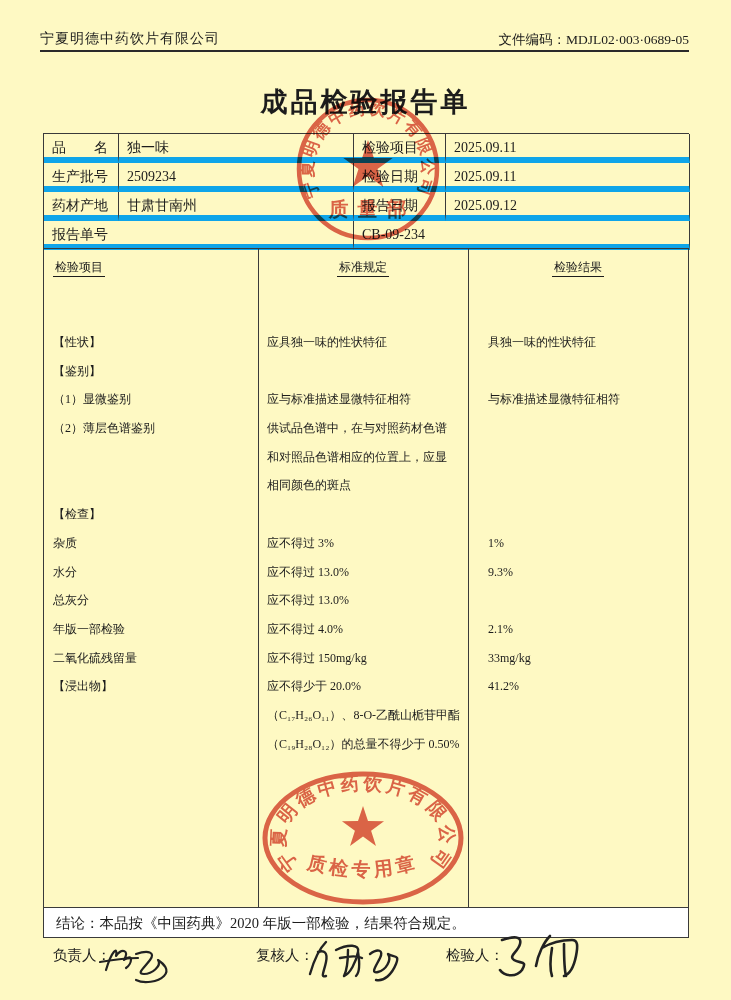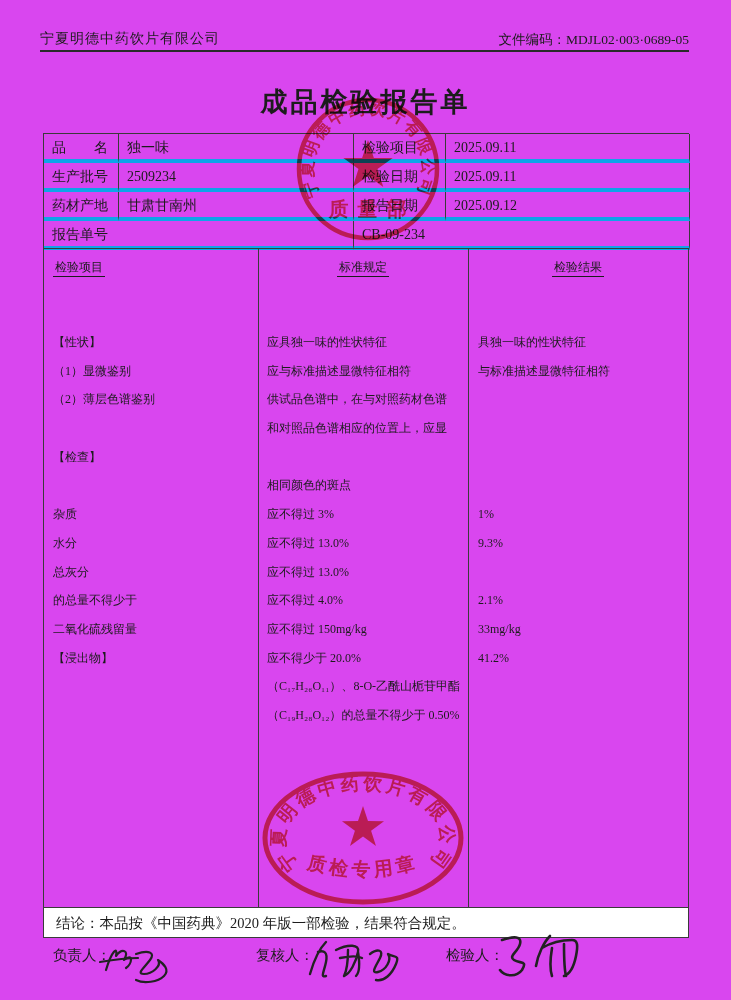--- a/index.html
+++ b/index.html
@@ -1,53 +1,53 @@
 <!DOCTYPE html>
 <html><head>
 <meta charset="utf-8">
 <style>
   * { margin:0; padding:0; box-sizing:border-box; }
   body { background:#888; }
   .page {
-    position:relative; width:731px; height:1000px; background:#d946ef;
+    position:relative; width:731px; height:1000px; background:#fef9c3;
     font-family:"Liberation Serif","DejaVu Serif",serif; color:#1c1c1c; overflow:hidden;
     margin:0 auto;
   }
   
   .hdr-company { position:absolute; left:40px; top:30px; font-size:14px; letter-spacing:1px; }
   .hdr-code { position:absolute; right:42px; top:31px; font-size:13.5px; }
   .hdr-rule { position:absolute; left:40px; top:50px; width:649px; height:2px; background:#2a2a2a; }
   .title { position:absolute; left:0; top:84px; width:100%; text-align:center;
            font-size:27px; font-weight:bold; letter-spacing:3px; }
 
   
   .info-table { position:absolute; left:43px; top:133px; width:646px;
                 display:grid; grid-template-columns:75px 235px 92px 244px;
                 border-top:1px solid #3a3a3a; border-left:1px solid #3a3a3a; font-size:14px; }
-  .info-cell { border-right:1px solid #3a3a3a; border-bottom:4px solid #0ea5e9;
+  .info-cell { border-right:1px solid #3a3a3a; border-bottom:6px solid #0ea5e9;
                height:29px; line-height:28px; padding-left:8px; white-space:nowrap; overflow:hidden; }
   .span2 { grid-column:span 2; }
 
   
   .main-table { position:absolute; left:43px; top:248px; width:646px; height:660px;
                 border:1px solid #3a3a3a; font-size:12px; }
   .vline { position:absolute; top:0; width:1px; height:100%; background:#3a3a3a; }
   .vline1 { left:214px; } .vline2 { left:424px; }
   .mhead { position:absolute; top:10px; left:0; width:100%; display:flex; }
   .mhead > div { white-space:nowrap; }
   .mh1 { width:214px; padding-left:9px; }
   .mh2 { width:210px; text-align:center; }
   .mh3 { width:220px; text-align:center; }
   .mhead span { border-bottom:1px solid #1c1c1c; padding:0 2px 2px 2px; }
   .trows { position:absolute; top:56px; left:0; width:100%;margin-top:23px; }
   .trow { display:flex; height:28.7px; line-height:28.7px; }
   .trow > div { white-space:nowrap; overflow:visible; }
   .tc1 { width:214px; padding-left:9px; }
   .tc2 { width:210px; padding-left:9px; }
-  .tc3 { width:220px; padding-left:10px; }
+  .tc3 { width:220px; padding-left:20px; }
 
   
   .conclusion { position:absolute; left:43px; top:907px; width:646px; height:31px;
                 border:1px solid #3a3a3a; line-height:30px; padding-left:12px; font-size:14.5px;
                 background:#fff; }
   .sig-row { position:absolute; left:0; top:938px; width:100%; height:60px; font-size:14.5px; }
   .sig-label { position:absolute; top:8px; white-space:nowrap; }
   .lbl-resp { left:53px; } .lbl-review { left:256px; } .lbl-insp { left:446px; }
   .sig-svg { position:absolute; }
   .sig1 { left:92px; top:-2px; } .sig2 { left:300px; top:-8px; } .sig3 { left:492px; top:-12px; }
@@ -97,59 +97,64 @@
       <div class="mh2"><span>标准规定</span></div>
       <div class="mh3"><span>检验结果</span></div>
     </div>
     <div class="trows">
         <div class="trow">
       <div class="tc1">【性状】</div>
       <div class="tc2">应具独一味的性状特征</div>
       <div class="tc3">具独一味的性状特征</div>
     </div>
         <div class="trow">
+      <div class="tc1">【鉴别】</div>
+      <div class="tc2"></div>
+      <div class="tc3"></div>
+    </div>
+        <div class="trow">
       <div class="tc1">（1）显微鉴别</div>
       <div class="tc2">应与标准描述显微特征相符</div>
       <div class="tc3">与标准描述显微特征相符</div>
     </div>
         <div class="trow">
       <div class="tc1">（2）薄层色谱鉴别</div>
       <div class="tc2">供试品色谱中，在与对照药材色谱</div>
     </div>
         <div class="trow">
       <div class="tc1"></div>
       <div class="tc2">和对照品色谱相应的位置上，应显</div>
       <div class="tc3"></div>
     </div>
         <div class="trow">
+      <div class="tc1"></div>
+      <div class="tc2">相同颜色的斑点</div>
+      <div class="tc3"></div>
+    </div>
+        <div class="trow">
       <div class="tc1">【检查】</div>
       <div class="tc2"></div>
-      <div class="tc3"></div>
-    </div>
-        <div class="trow">
-      <div class="tc1"></div>
-      <div class="tc2">相同颜色的斑点</div>
       <div class="tc3"></div>
     </div>
         <div class="trow">
       <div class="tc1">杂质</div>
       <div class="tc2">应不得过 3%</div>
       <div class="tc3">1%</div>
     </div>
         <div class="trow">
       <div class="tc1">水分</div>
       <div class="tc2">应不得过 13.0%</div>
       <div class="tc3">9.3%</div>
     </div>
         <div class="trow">
       <div class="tc1">总灰分</div>
       <div class="tc2">应不得过 13.0%</div>
     </div>
         <div class="trow">
-      <div class="tc1">的总量不得少于</div>
+      <div class="tc1">年版一部检验</div>
       <div class="tc2">应不得过 4.0%</div>
       <div class="tc3">2.1%</div>
     </div>
         <div class="trow">
       <div class="tc1">二氧化硫残留量</div>
       <div class="tc2">应不得过 150mg/kg</div>
       <div class="tc3">33mg/kg</div>
     </div>
         <div class="trow">
       <div class="tc1">【浸出物】</div>

